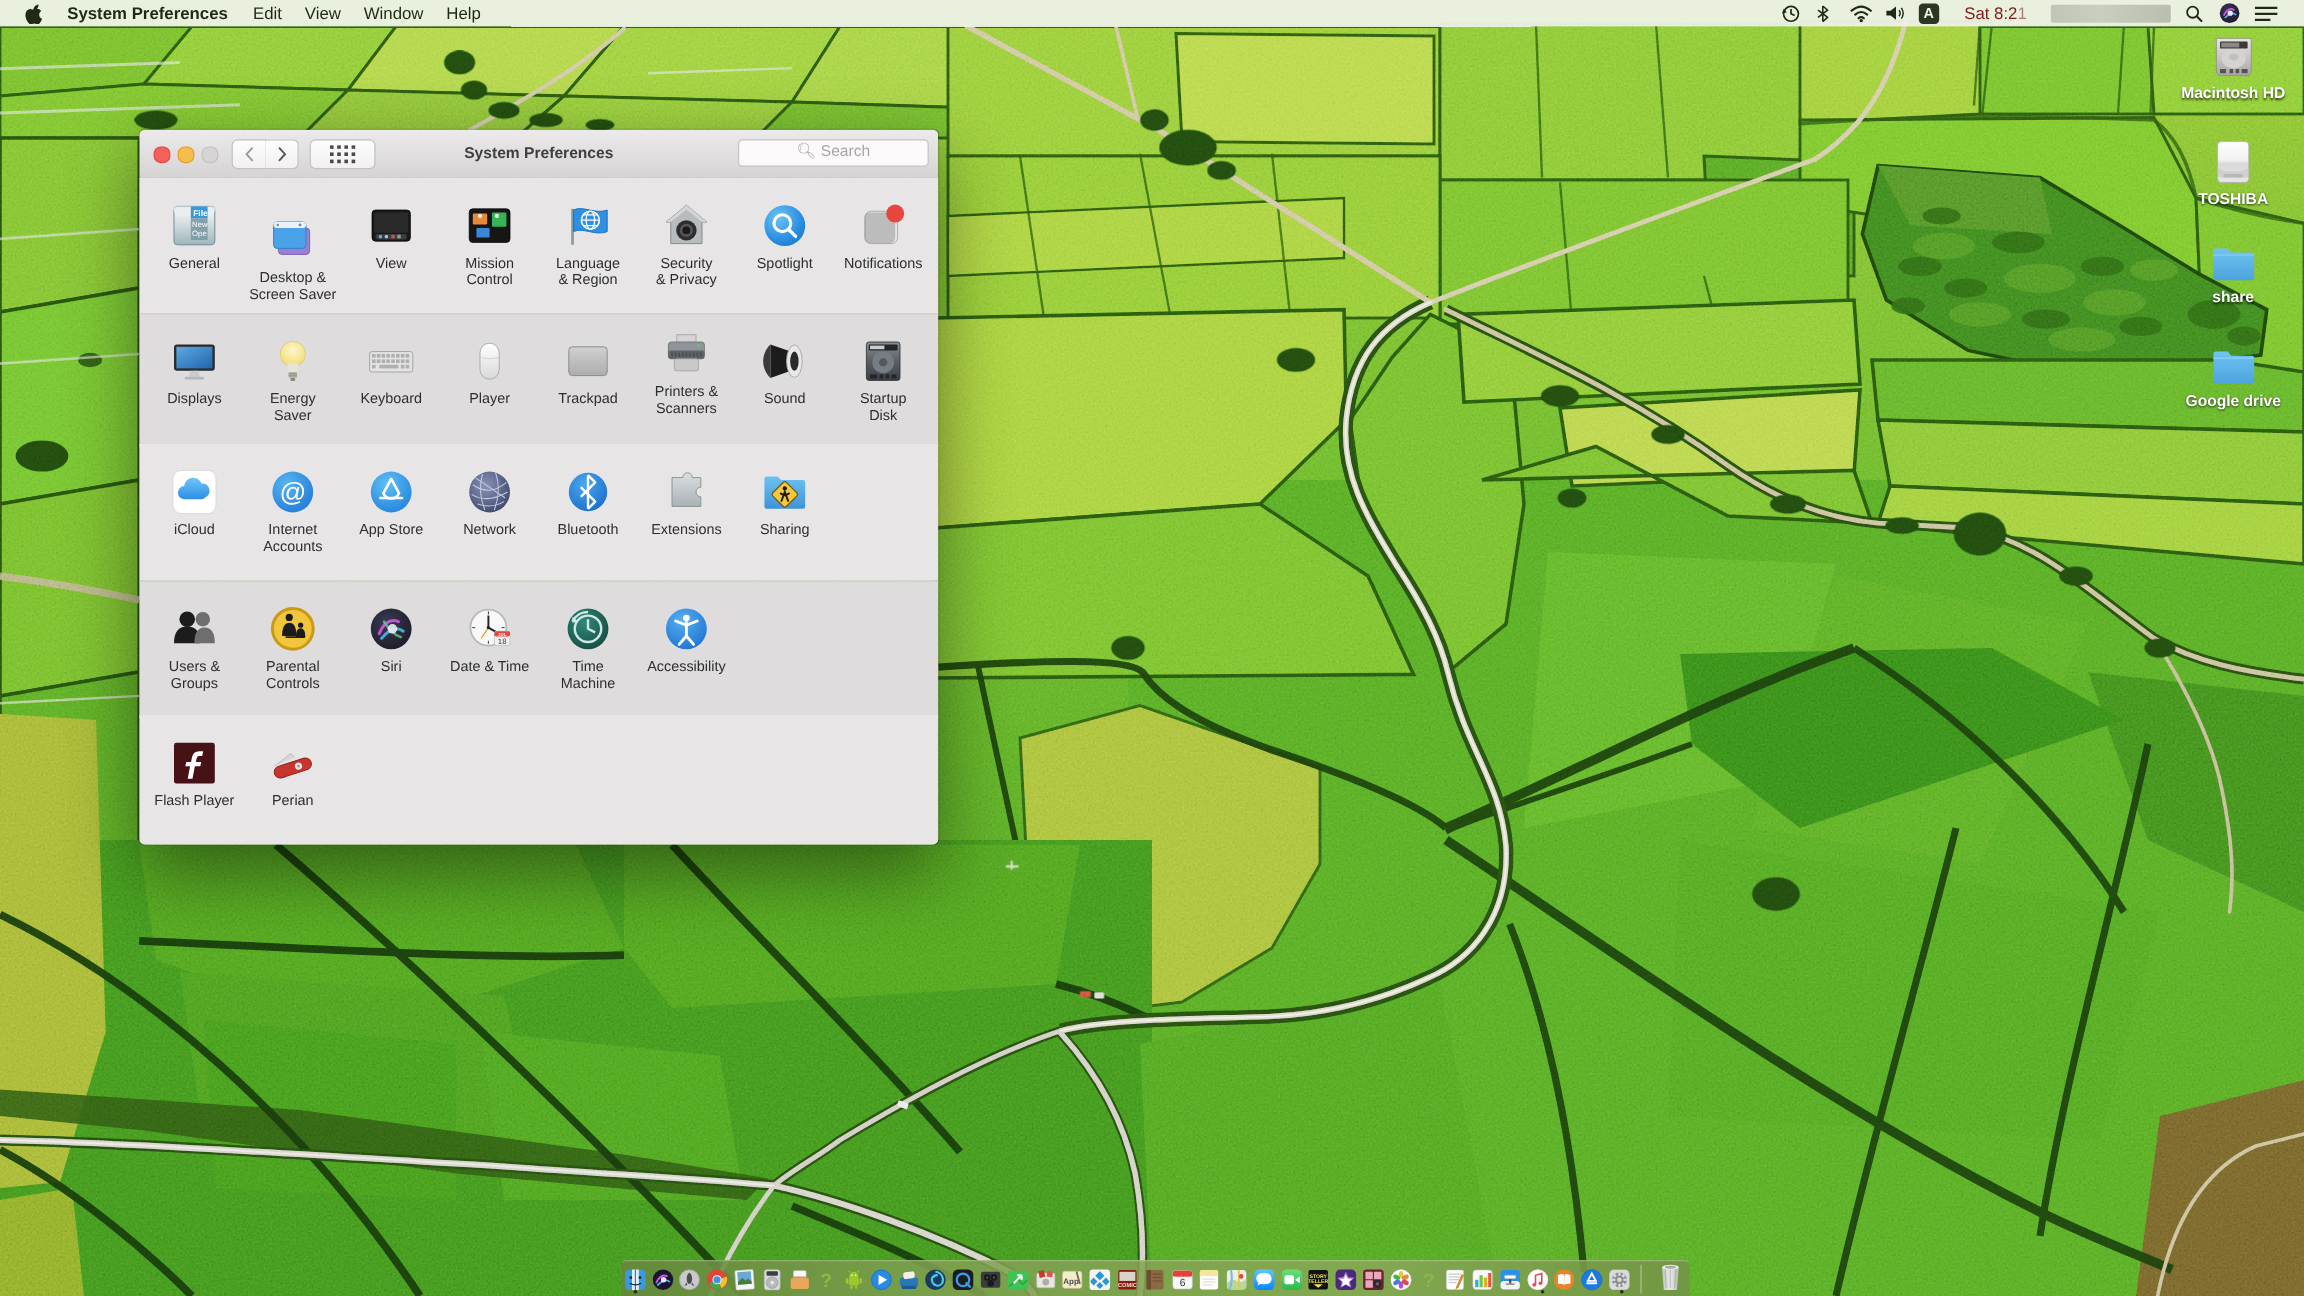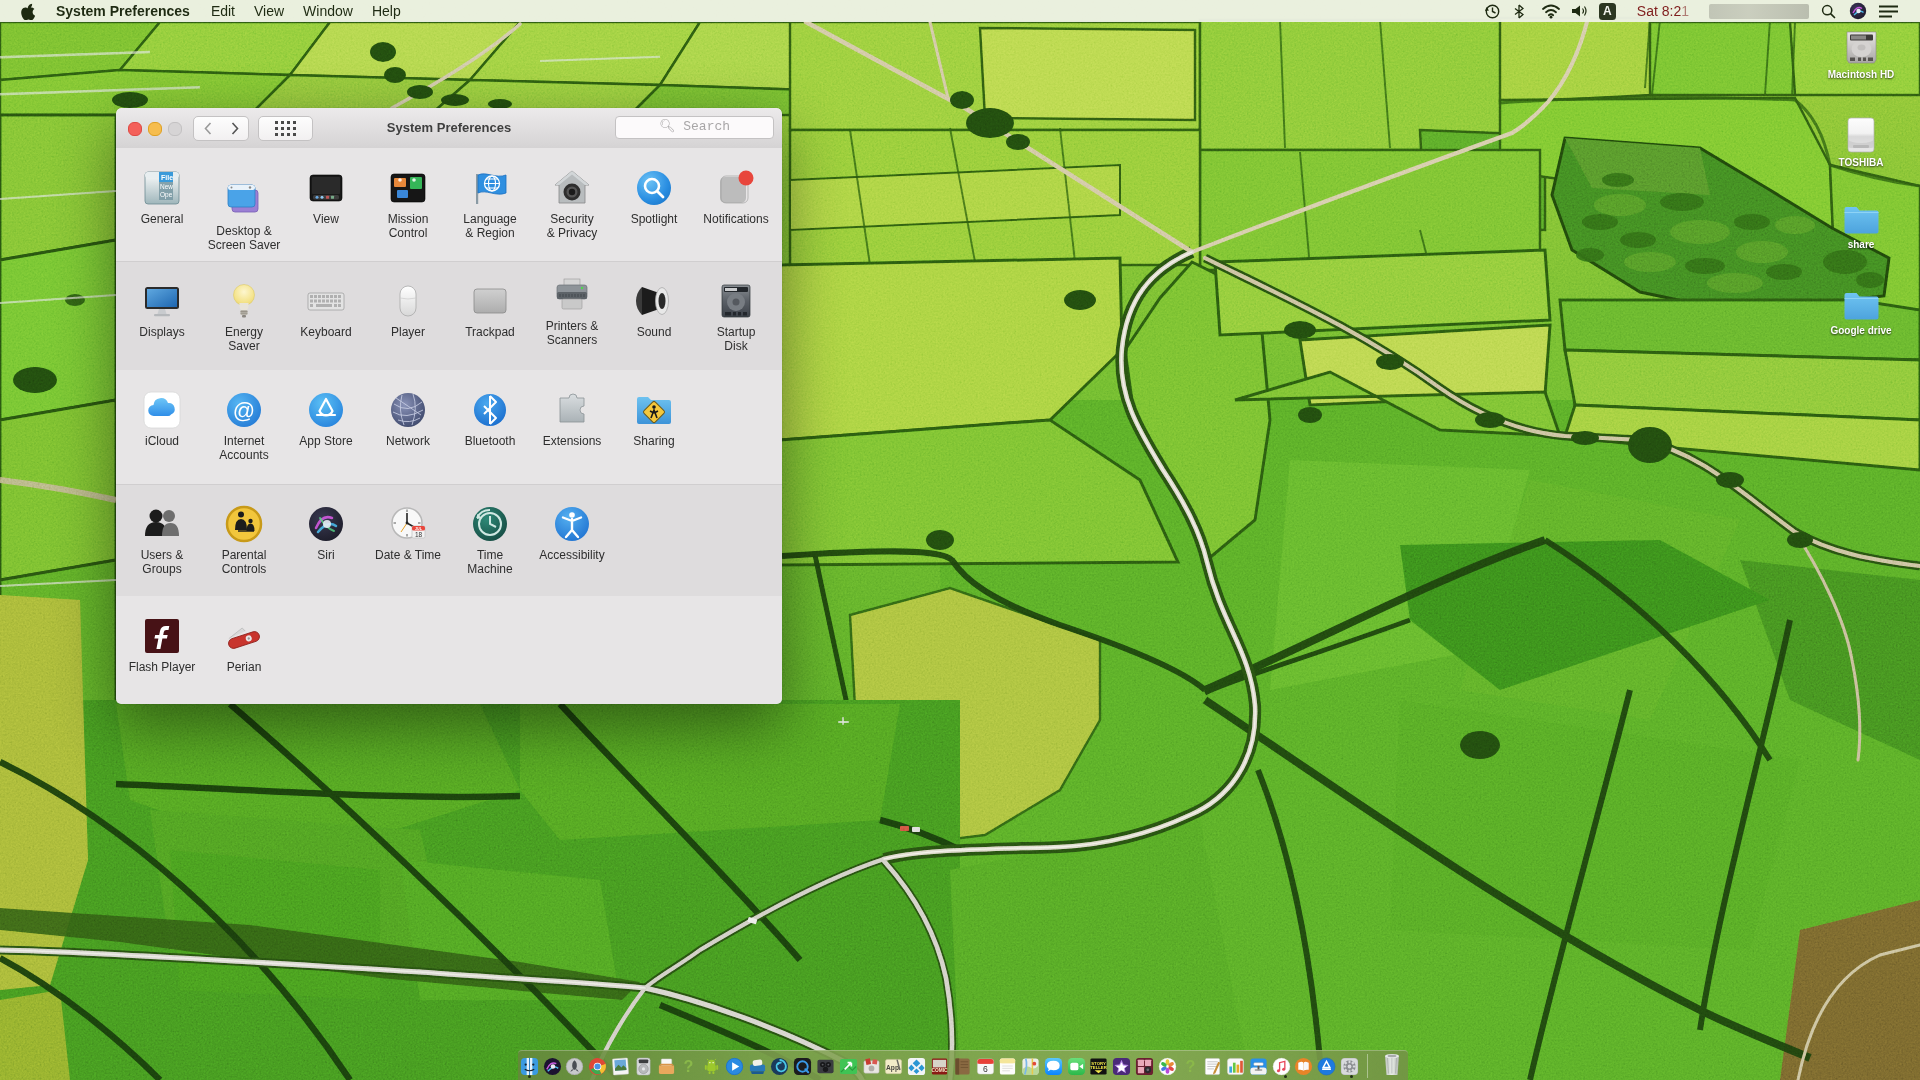--- a/index.html
+++ b/index.html
@@ -20,31 +20,31 @@
   #tl-y{left:148px;background:#f6bd4e;border:0.5px solid #dfa023;margin-left:-116px;}
   #tl-g{left:168px;background:#d6d4d5;border:0.5px solid #c3c1c2;margin-left:-116px;}
   .navbtn{position:absolute;top:8px;height:23px;background:linear-gradient(#fdfdfd,#f2f0f1);
     border:1px solid #c4c2c3;border-radius:5px;color:#7a7a7a;font-size:15px;line-height:21px;text-align:center;}
   #btn-back{left:77px;width:27px;border-radius:5px 0 0 5px;}
   #btn-fwd{left:105px;width:27px;border-radius:0 5px 5px 0;border-left:none;color:#3e3e3e;}
   #btn-grid{left:142px;width:53px;}
   #wtitle{position:absolute;left:0;right:0;top:0;height:40px;text-align:center;line-height:40px;
     font-size:13px;font-weight:bold;color:#3f3f3f;}
   #search{position:absolute;right:8px;top:8px;width:157px;height:21px;background:#fcfafb;
-    border:1px solid #c4c2c3;border-radius:4px;color:#a8a6a7;font-size:13px;font-family:Liberation Mono, monospace;}
+    border:1px solid #c4c2c3;border-radius:4px;color:#a8a6a7;font-size:13px;}
   #search .ph{position:absolute;left:50%;transform:translateX(-50%);top:1px;white-space:nowrap;}
   .row{position:absolute;left:0;width:100%;}
   .r-light{background:#e7e5e6;}
   .r-dark{background:#dedcdd;border-top:1px solid #d0cecf;border-bottom:1px solid #d0cecf;}
   .cell{position:absolute;width:82px;text-align:center;}
   .cell .ic{display:block;margin:0 auto;width:40px;height:40px;position:relative;}
   .cell .lb{margin-top:4px;font-size:12px;line-height:14px;color:#2e2e2e;}
   
   .dicon{position:absolute;text-align:center;z-index:5;}
-  .dicon .lbl{color:#fff;font-weight:bold;font-size:10px;text-shadow:0 1px 2px rgba(0,0,0,0.75);white-space:nowrap;}
+  .dicon .lbl{color:#fff;font-weight:bold;font-size:13px;text-shadow:0 1px 2px rgba(0,0,0,0.75);white-space:nowrap;}
   
   #dock{position:absolute;left:518px;top:1050px;width:890px;height:30px;z-index:40;
     background:linear-gradient(90deg,rgba(101,136,60,0.92),rgba(128,160,80,0.88) 30%,rgba(137,167,88,0.86) 70%,rgba(116,148,70,0.9));
     border-radius:4px 4px 0 0;border-top:1px solid rgba(255,255,255,0.25);display:flex;align-items:center;}
   .dk{width:19px;height:19px;margin:0 1.9px;border-radius:4px;position:relative;flex:0 0 auto;}
 </style>
 </head>
 <body>
 <svg id="wall" width="1920" height="1080" viewBox="0 0 1920 1080">
   <defs>

